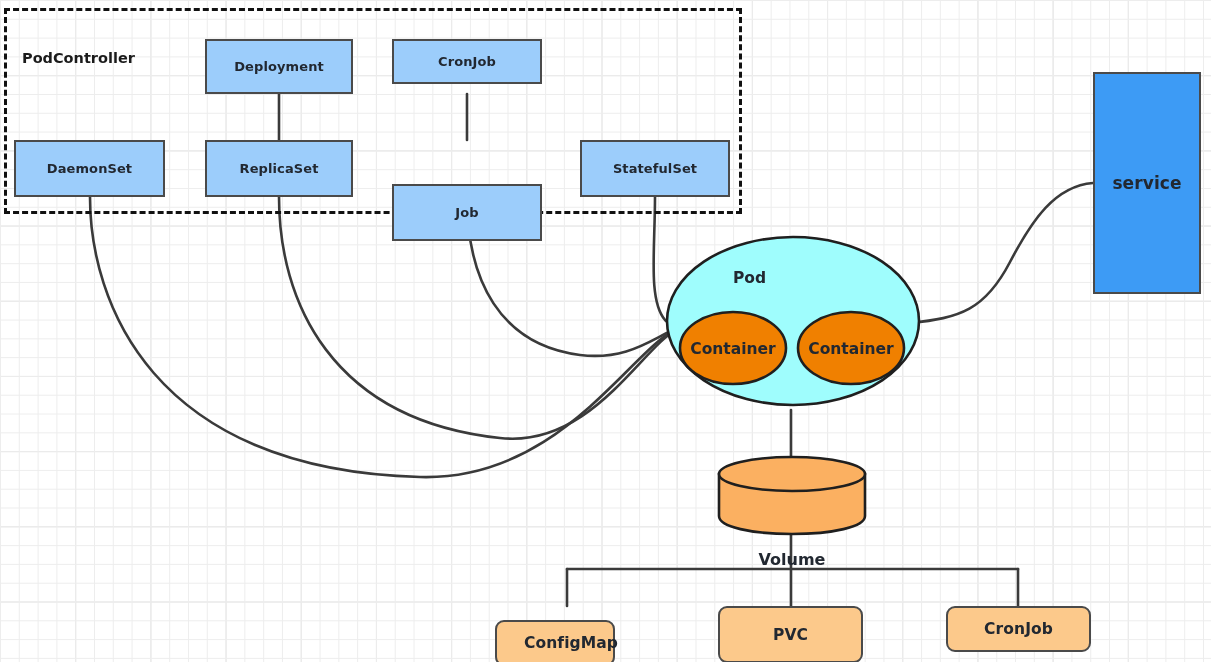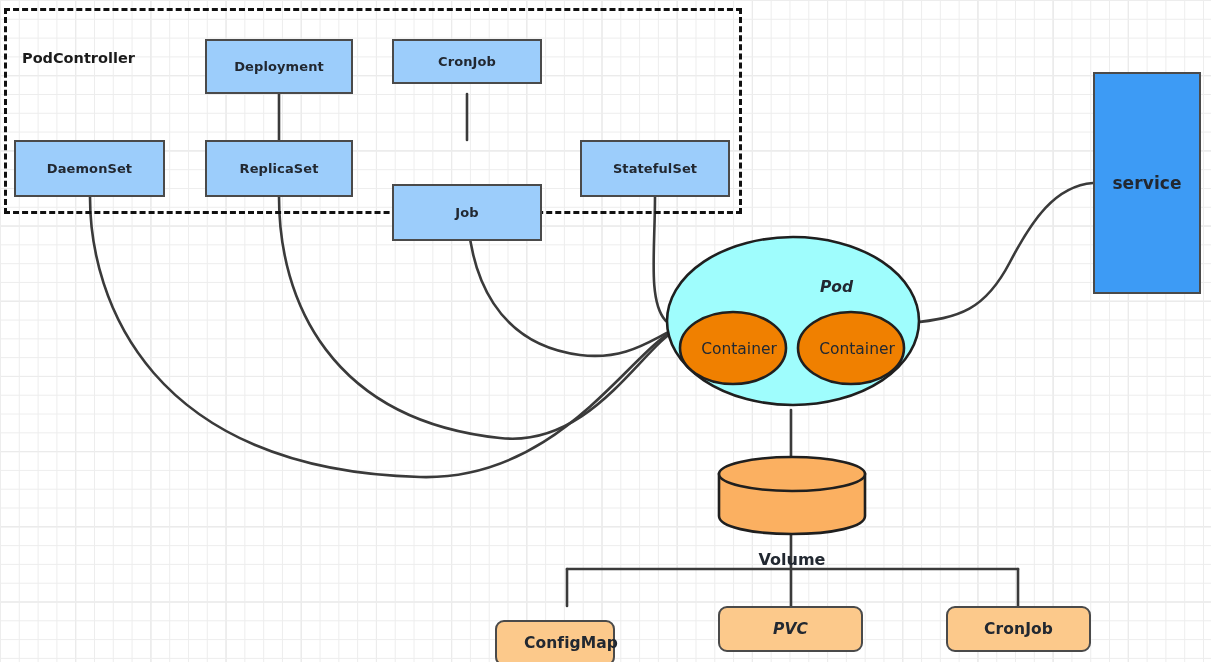--- a/index.html
+++ b/index.html
@@ -78,25 +78,24 @@
     z-index: 6;
     font-size: 15.5px;
     font-weight: bold;
     color: #222831;
     white-space: nowrap;
   }
   .container-label {
     position: absolute;
     z-index: 7;
     font-size: 15.5px;
-    font-weight: normal;
+    font-weight: bold;
     color: #222831;
     white-space: nowrap;
     text-align: center;
-    margin-left: 6px;
   }
   .volume-label {
     position: absolute;
     z-index: 7;
     font-size: 16px;
     font-weight: bold;
     color: #222831;
     white-space: nowrap;
   }
   .shape-svg {
@@ -161,33 +160,33 @@
 
   <div class="node service-box" style="left:1093px; top:72px; width:108px; height:222px;">
     <span>service</span>
   </div>
 
   <svg class="shape-svg" style="left:660px; top:232px;" width="270" height="190" viewBox="0 0 270 190">
     <ellipse cx="133" cy="89" rx="126" ry="84" fill="#9FFDFD" stroke="#1f1f1f" stroke-width="2.6"></ellipse>
     <ellipse cx="73" cy="116" rx="53" ry="36" fill="#F08000" stroke="#1f1f1f" stroke-width="2.6"></ellipse>
     <ellipse cx="191" cy="116" rx="53" ry="36" fill="#F08000" stroke="#1f1f1f" stroke-width="2.6"></ellipse>
   </svg>
-  <div class="pod-label" style="left:733px; top:278px; width:120px; text-align:right;font-style:italic;">Pod</div>
+  <div class="pod-label" style="left:733px; top:269px; width:120px; text-align:left;">Pod</div>
   <div class="container-label" style="left:680px; top:340px; width:106px;">Container</div>
   <div class="container-label" style="left:798px; top:340px; width:106px;">Container</div>
 
   <svg class="shape-svg" style="left:716px; top:455px;" width="152" height="82" viewBox="0 0 152 82">
     <path d="M 3 19 L 3 61 C 3 72, 36 79, 76 79 C 116 79, 149 72, 149 61 L 149 19 Z" fill="#FBB061" stroke="#1f1f1f" stroke-width="2.6"></path>
     <ellipse cx="76" cy="19" rx="73" ry="17" fill="#FBB061" stroke="#1f1f1f" stroke-width="2.6"></ellipse>
   </svg>
   <div class="volume-label" style="left:716px; top:504px; width:152px; text-align:center;margin-top:46px;">Volume</div>
 
   <div class="node rounded-box" style="left:495px; top:620px; width:120px; height:46px;padding-left:32px;">
     <span>ConfigMap</span>
   </div>
-  <div class="node rounded-box" style="left:718px; top:606px; width:145px; height:46px;font-style:italic;">
+  <div class="node rounded-box" style="left:718px; top:606px; width:145px; height:57px;">
     <span>PVC</span>
   </div>
   <div class="node rounded-box" style="left:946px; top:606px; width:145px; height:46px;">
     <span>CronJob</span>
   </div>
 
 </div>
 
 </body></html>

